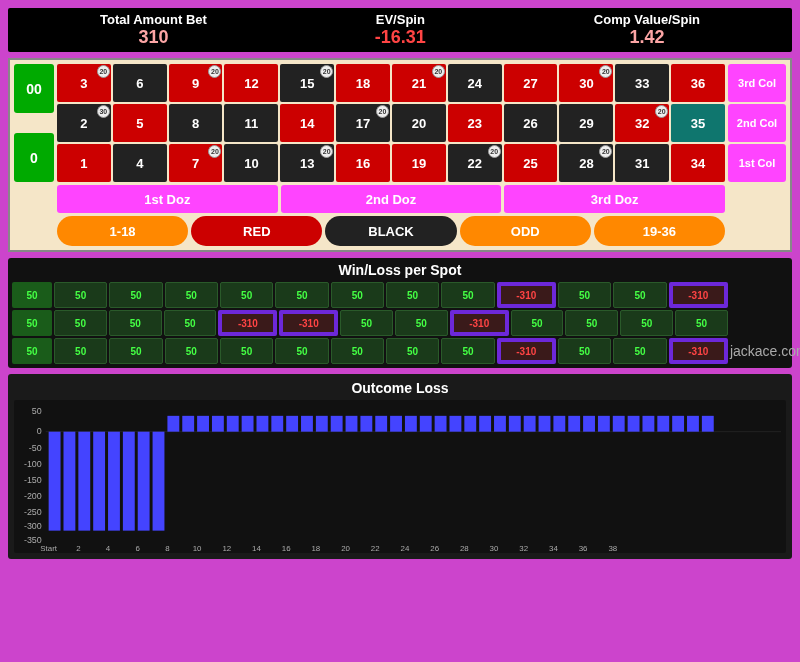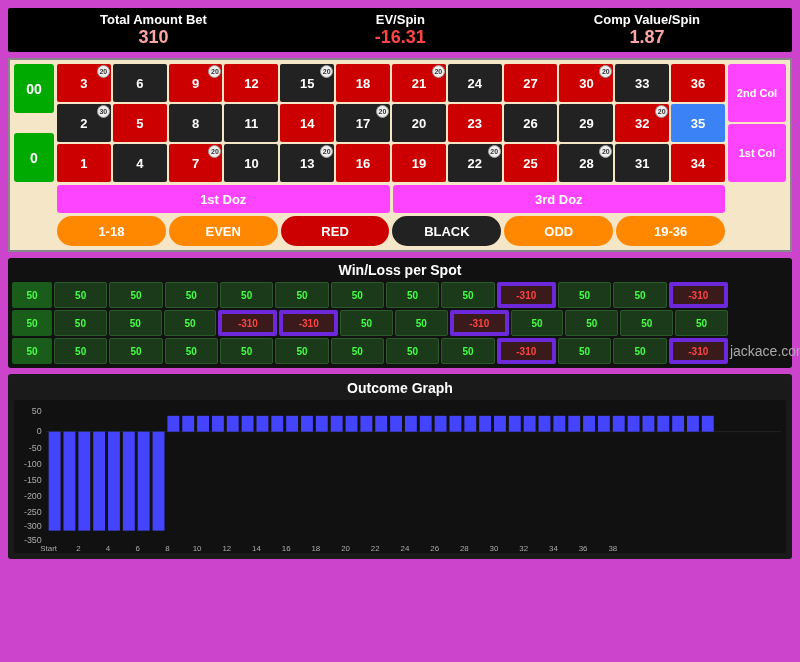--- a/index.html
+++ b/index.html
@@ -239,21 +239,21 @@
     <div class="stat-item">
       <div class="stat-label">Total Amount Bet</div>
       <div class="stat-value positive">310</div>
     </div>
     <div class="stat-item">
       <div class="stat-label">EV/Spin</div>
       <div class="stat-value negative">-16.31</div>
     </div>
     <div class="stat-item">
       <div class="stat-label">Comp Value/Spin</div>
-      <div class="stat-value positive">1.87</div>
+      <div class="stat-value positive">1.42</div>
     </div>
   </div>
 
   <div class="roulette-board">
     <div class="roulette-wrapper">
 
       <div class="zero-col">
         <div class="zero-cell">00</div>
         <div class="zero-cell">0</div>
       </div>
@@ -276,52 +276,53 @@
           <div class="num-cell" style="background: rgb(204, 0, 0); color: rgb(255, 255, 255);">5</div>
           <div class="num-cell" style="background: rgb(34, 34, 34); color: rgb(255, 255, 255);">8</div>
           <div class="num-cell" style="background: rgb(34, 34, 34); color: rgb(255, 255, 255);">11</div>
           <div class="num-cell" style="background: rgb(204, 0, 0); color: rgb(255, 255, 255);">14</div>
           <div class="num-cell" style="background: rgb(34, 34, 34); color: rgb(255, 255, 255);">17<div class="chip">20</div></div>
           <div class="num-cell" style="background: rgb(34, 34, 34); color: rgb(255, 255, 255);">20</div>
           <div class="num-cell" style="background: rgb(204, 0, 0); color: rgb(255, 255, 255);">23</div>
           <div class="num-cell" style="background: rgb(34, 34, 34); color: rgb(255, 255, 255);">26</div>
           <div class="num-cell" style="background: rgb(34, 34, 34); color: rgb(255, 255, 255);">29</div>
           <div class="num-cell" style="background: rgb(204, 0, 0); color: rgb(255, 255, 255);">32<div class="chip">20</div></div>
-          <div class="num-cell" style="background: #3b82f6; color: rgb(255, 255, 255);">35</div>
+          <div class="num-cell" style="background: #0f766e; color: rgb(255, 255, 255);">35</div>
           <div class="num-cell" style="background: rgb(204, 0, 0); color: rgb(255, 255, 255);">1</div>
           <div class="num-cell" style="background: rgb(34, 34, 34); color: rgb(255, 255, 255);">4</div>
           <div class="num-cell" style="background: rgb(204, 0, 0); color: rgb(255, 255, 255);">7<div class="chip">20</div></div>
           <div class="num-cell" style="background: rgb(34, 34, 34); color: rgb(255, 255, 255);">10</div>
           <div class="num-cell" style="background: rgb(34, 34, 34); color: rgb(255, 255, 255);">13<div class="chip">20</div></div>
           <div class="num-cell" style="background: rgb(204, 0, 0); color: rgb(255, 255, 255);">16</div>
           <div class="num-cell" style="background: rgb(204, 0, 0); color: rgb(255, 255, 255);">19</div>
           <div class="num-cell" style="background: rgb(34, 34, 34); color: rgb(255, 255, 255);">22<div class="chip">20</div></div>
           <div class="num-cell" style="background: rgb(204, 0, 0); color: rgb(255, 255, 255);">25</div>
           <div class="num-cell" style="background: rgb(34, 34, 34); color: rgb(255, 255, 255);">28<div class="chip">20</div></div>
           <div class="num-cell" style="background: rgb(34, 34, 34); color: rgb(255, 255, 255);">31</div>
           <div class="num-cell" style="background: rgb(204, 0, 0); color: rgb(255, 255, 255);">34</div>
         </div>
 
       <div class="col-labels">
+        <div class="col-label">3rd Col</div>
         <div class="col-label">2nd Col</div>
         <div class="col-label">1st Col</div>
       </div>
     </div>
 
     <div class="dozens-row">
       <div class="dozens-spacer"></div>
       <div class="dozen-cell">1st Doz</div>
+      <div class="dozen-cell">2nd Doz</div>
       <div class="dozen-cell">3rd Doz</div>
       <div class="dozens-col-spacer"></div>
     </div>
 
     <div class="outside-row">
       <div class="outside-spacer"></div>
       <div class="outside-cell">1-18</div>
-      <div class="outside-cell">EVEN</div>
       <div class="outside-cell red-cell">RED</div>
       <div class="outside-cell black-cell">BLACK</div>
       <div class="outside-cell">ODD</div>
       <div class="outside-cell">19-36</div>
       <div class="outside-col-spacer"></div>
     </div>
   </div>
 
   <div class="winloss-section">
     <div class="winloss-title">Win/Loss per Spot</div>
@@ -372,21 +373,21 @@
           <div class="wl-num-cell neg">-310</div>
           <div class="wl-num-cell pos">50</div>
           <div class="wl-num-cell pos">50</div>
           <div class="wl-num-cell neg">-310</div>
           <div class="wl-end-spacer" style="color: rgb(170, 170, 170); font-size: 14px; display: flex; align-items: center;">jackace.com</div>
         </div>
       </div>
   </div>
 
   <div class="graph-section">
-    <div class="graph-title">Outcome Graph</div>
+    <div class="graph-title">Outcome Loss</div>
     <div style="position:relative;">
       <svg class="graph-canvas" viewBox="0 0 780 155" xmlns="http://www.w3.org/2000/svg" style="display:block;background:#111;border-radius:2px;">
 
         <text x="28" y="14" fill="#aaa" font-size="9" text-anchor="end">50</text>
         <text x="28" y="34" fill="#aaa" font-size="9" text-anchor="end">0</text>
         <text x="28" y="52" fill="#aaa" font-size="9" text-anchor="end">-50</text>
         <text x="28" y="68" fill="#aaa" font-size="9" text-anchor="end">-100</text>
         <text x="28" y="84" fill="#aaa" font-size="9" text-anchor="end">-150</text>
         <text x="28" y="100" fill="#aaa" font-size="9" text-anchor="end">-200</text>
         <text x="28" y="116" fill="#aaa" font-size="9" text-anchor="end">-250</text>

